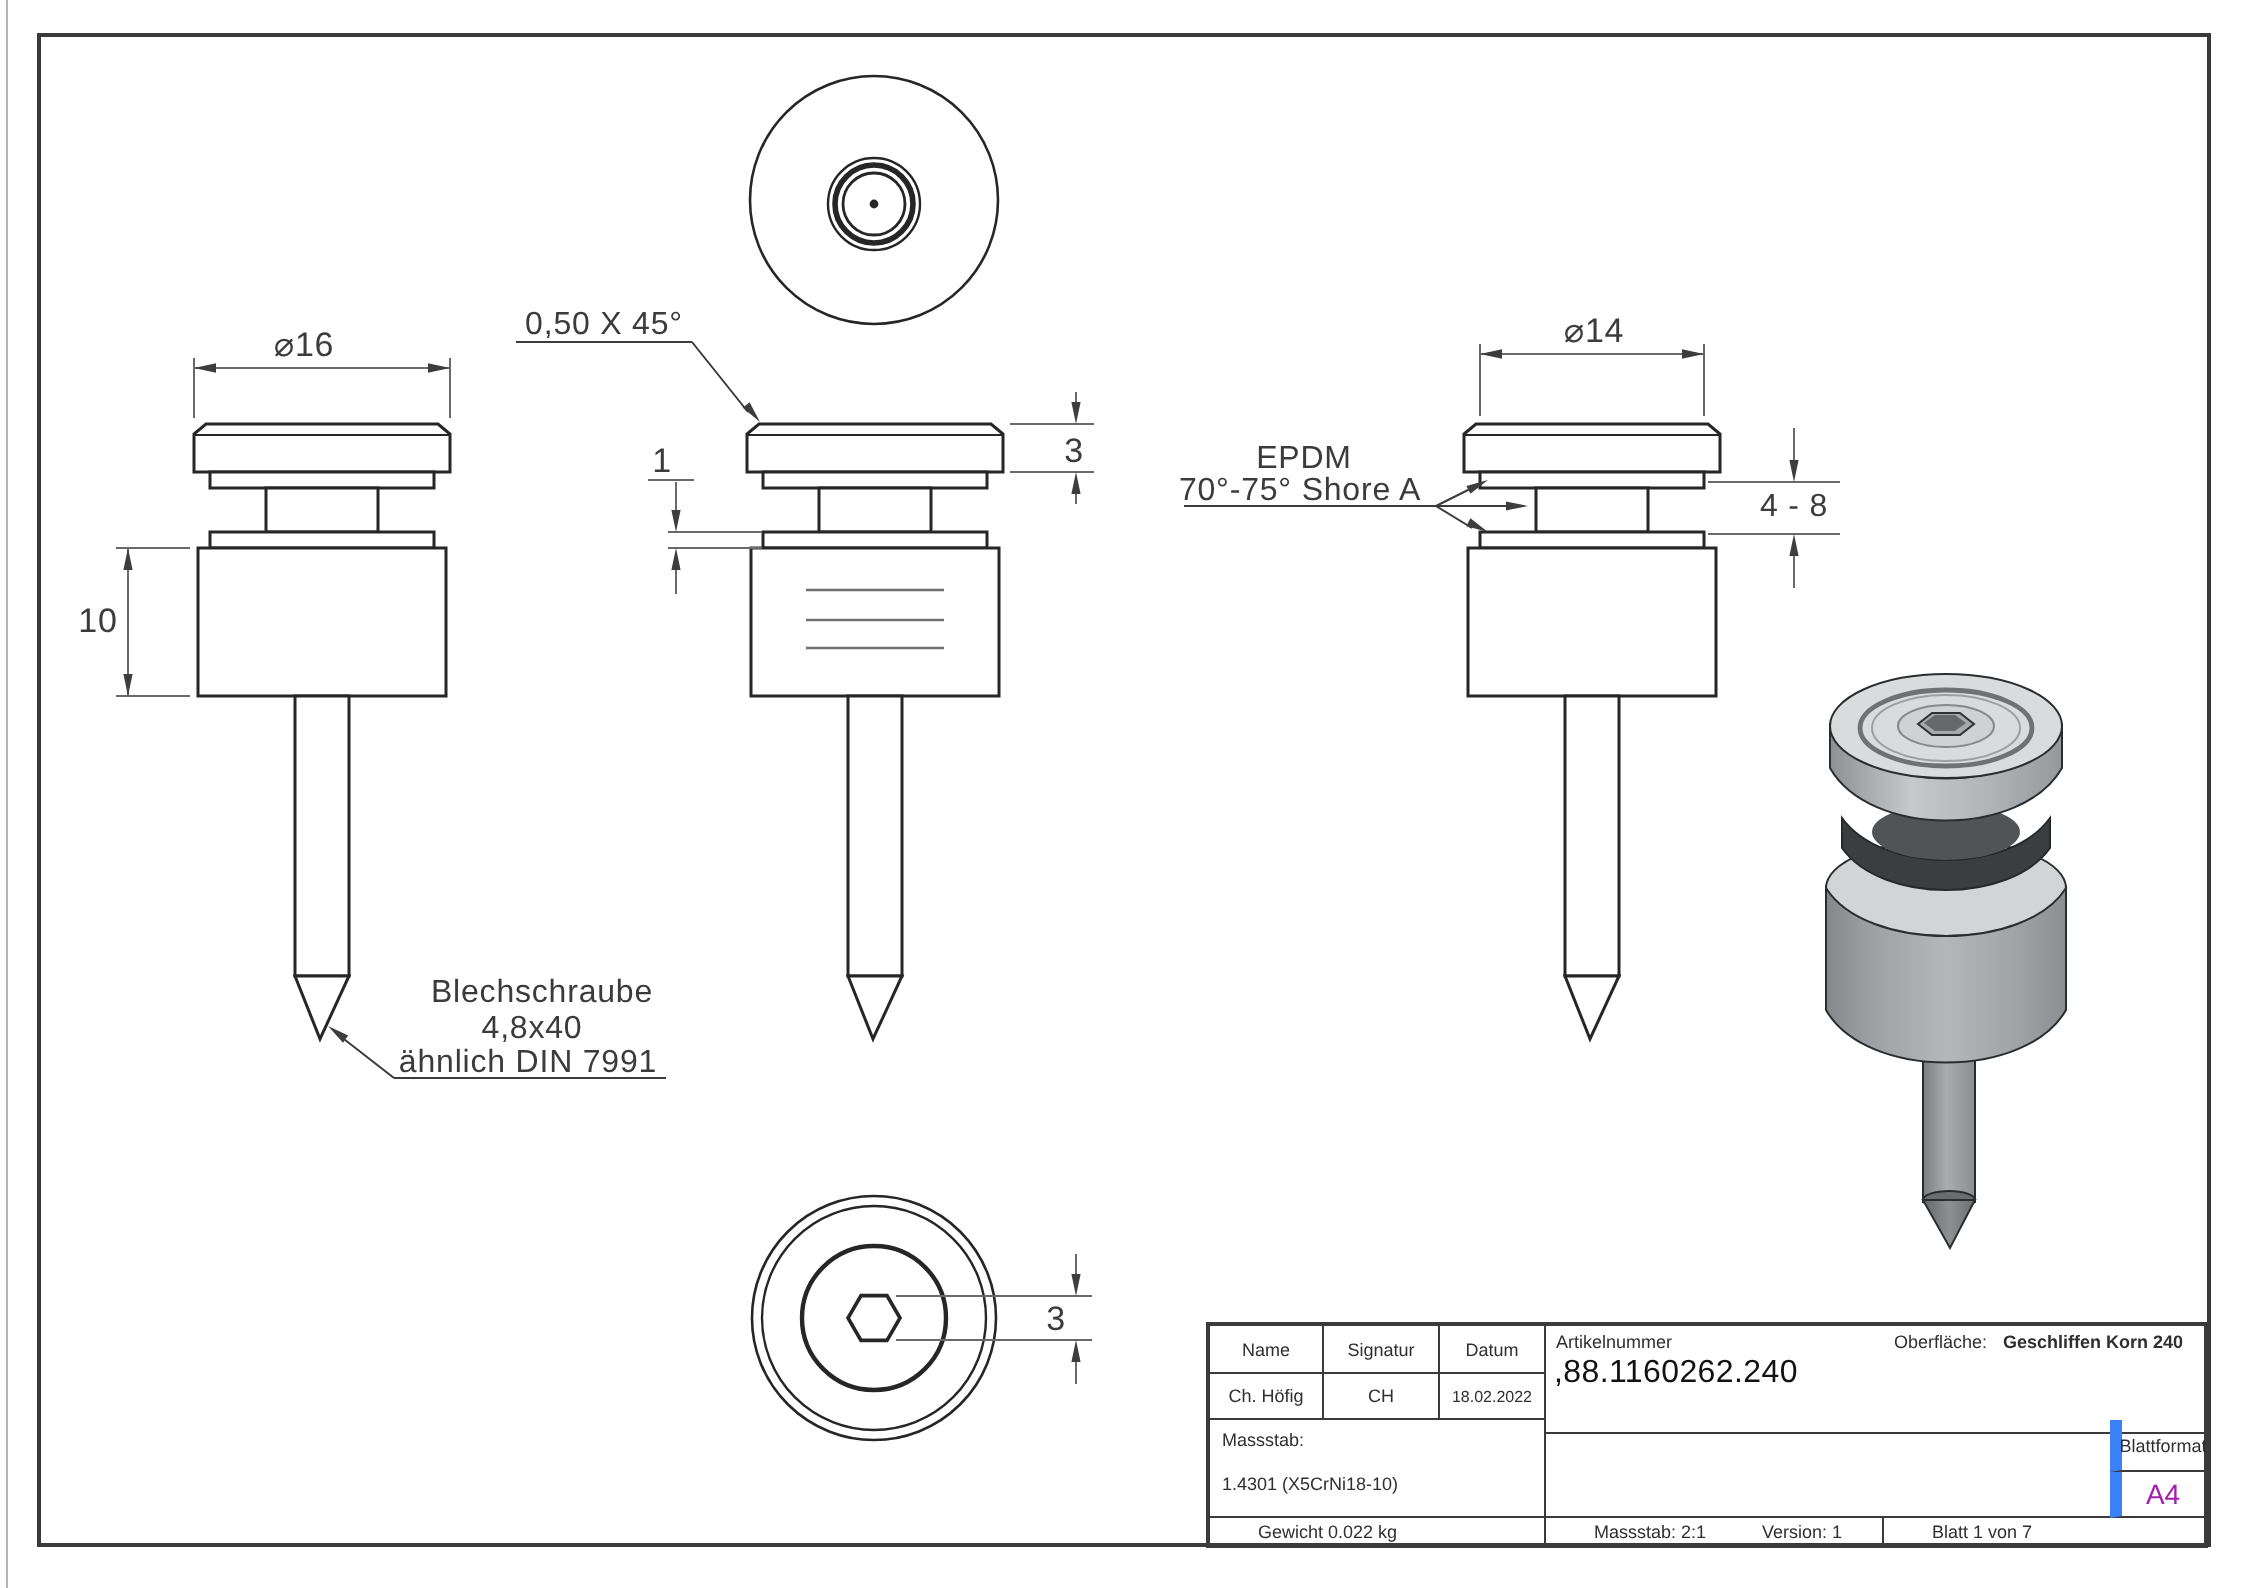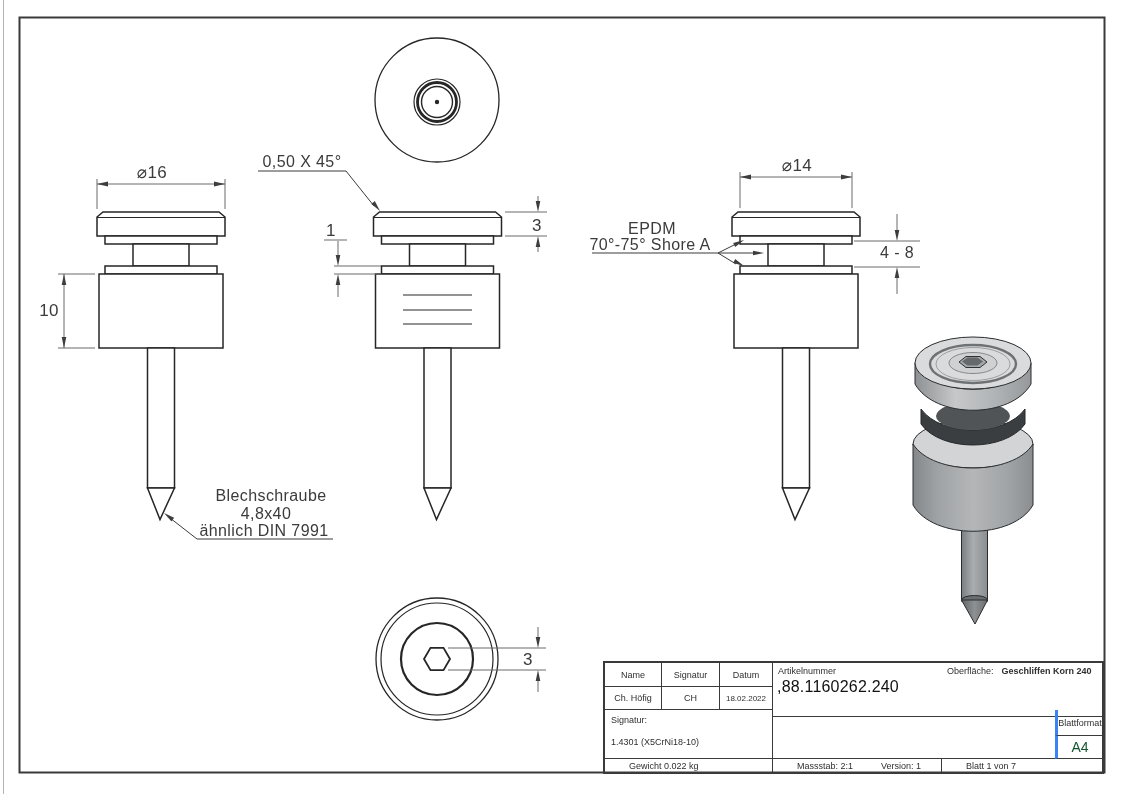--- a/index.html
+++ b/index.html
@@ -6,29 +6,29 @@
   #page{position:relative;width:1123px;height:794px;background:#fff;overflow:hidden;
         font-family:"Liberation Sans",sans-serif;}
   #page-edge{position:absolute;left:3px;top:0;width:1px;height:794px;background:#b4b4b4;}
   svg{position:absolute;left:0;top:0;}
   svg text{font-family:"Liberation Sans",sans-serif;fill:#3b3b3b;letter-spacing:0.4px;}
   
   #titleblock{position:absolute;left:603px;top:661px;width:501px;height:113px;
      border:2px solid #3a3a3a;box-sizing:border-box;color:#2f2f2f;font-size:9px;text-align:right;}
   .cell{position:absolute;box-sizing:border-box;}
   .bb{border-bottom:1px solid #3a3a3a;} .br{border-right:1px solid #3a3a3a;}
-  .bl{border-left:3px solid #3b82f6;}
+  .bl{border-left:6px solid #3b82f6;}
   .ctr{display:flex;align-items:center;justify-content:center;}
   .lft{display:flex;align-items:center;padding-left:24px;}
   .artval{position:absolute;left:4px;top:15px;font-size:16px;color:#111;letter-spacing:0.2px;white-space:nowrap;}
   .artlab{position:absolute;left:5px;top:3px;}
   .oberf{position:absolute;left:174px;top:3px;white-space:nowrap;}
   .oberf span + span{margin-left:8px;font-weight:bold;}
   .wk1{position:absolute;left:6px;top:5px;} .wk2{position:absolute;left:6px;top:27px;}
-  .a4{font-size:14px;color:#14532d;}
+  .a4{font-size:14px;color:#a21caf;}
   .mass span + span{margin-left:28px;}
 </style>
 </head>
 <body>
 
 <div id="page">
   <div id="page-edge"></div>
 
   <svg width="1123" height="794" viewBox="0 0 1123 794">
     <defs>
@@ -242,21 +242,21 @@
 
     <div class="cell bb" style="left:168px;top:0;width:329px;height:54px">
       <span class="artlab">Artikelnummer</span>
       <span class="artval">,88.1160262.240</span>
       <span class="oberf">
         <span>Oberfläche:</span><span>Geschliffen Korn 240</span>
       </span>
     </div>
 
     <div class="cell br bb" style="left:0;top:47px;width:168px;height:49px">
-      <span class="wk1">Signatur:</span>
+      <span class="wk1">Massstab:</span>
       <span class="wk2">1.4301 (X5CrNi18-10)</span>
     </div>
     <div class="cell bb" style="left:168px;top:47px;width:282px;height:49px"></div>
     <div class="cell ctr bl bb" style="left:450px;top:47px;width:47px;height:26px">
         <span>Blattformat</span>
       </div>
     <div class="cell ctr bl bb" style="left:450px;top:73px;width:47px;height:23px">
         <span class="a4">A4</span>
       </div>
 

